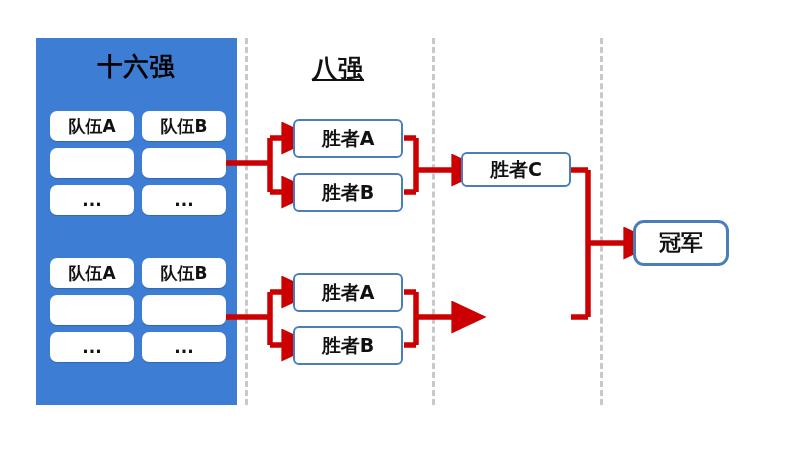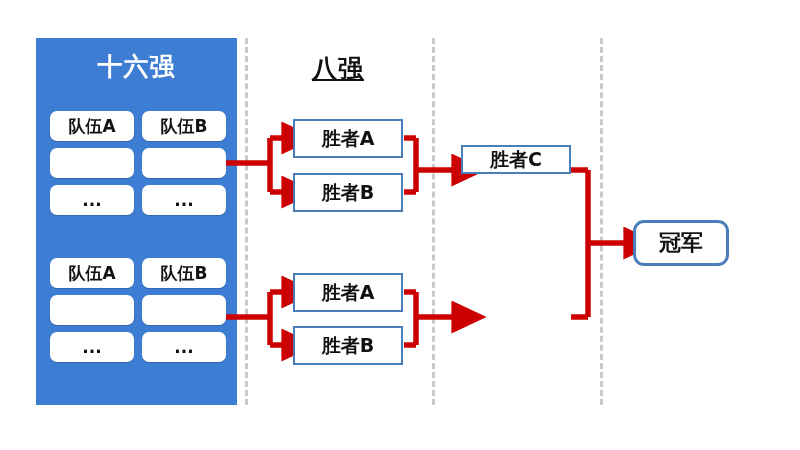--- a/index.html
+++ b/index.html
@@ -30,21 +30,21 @@
     background: #3d7dd4;
   }
   .r16-title {
     position: absolute;
     left: 0;
     top: 12px;
     width: 201px;
     text-align: center;
     font-size: 25px;
     font-weight: bold;
-    color: #ffffff;
+    color: #000000;
     letter-spacing: 1px;
   }
 
   
   .team-box {
     position: absolute;
     background: #ffffff;
     border-radius: 7px;
     box-sizing: border-box;
     display: flex;
@@ -75,21 +75,21 @@
     width: 0;
     height: 367px;
     border-left: 3px dashed #c9c9c9;
   }
 
   
   .match-box {
     position: absolute;
     background: #ffffff;
     border: 2.5px solid #4a7ebb;
-    border-radius: 0;
+    border-radius: 6px;
     box-sizing: border-box;
     display: flex;
     align-items: center;
     justify-content: center;
     font-size: 19px;
     font-weight: bold;
     color: #111111;
   }
   .match-box.champion {
     font-size: 22px;
@@ -174,17 +174,17 @@
       <path d="M588,170 L588,317"></path>
       <path d="M588,243 L630,243" marker-end="url(#arrowRed)"></path>
     </g>
   </svg>
 
   <div class="match-box" style="left:293px; top:119px; width:110px; height:39px;">胜者A</div>
   <div class="match-box" style="left:293px; top:173px; width:110px; height:39px;">胜者B</div>
   <div class="match-box" style="left:293px; top:273px; width:110px; height:39px;">胜者A</div>
   <div class="match-box" style="left:293px; top:326px; width:110px; height:39px;">胜者B</div>
 
-  <div class="match-box" style="left:461px; top:145px; width:110px; height:29px;">胜者C</div>
+  <div class="match-box" style="left:461px; top:152px; width:110px; height:35px;">胜者C</div>
 
   <div class="match-box champion" style="left:633px; top:220px; width:96px; height:46px;">冠军</div>
 
 </div>
 
 </body></html>

